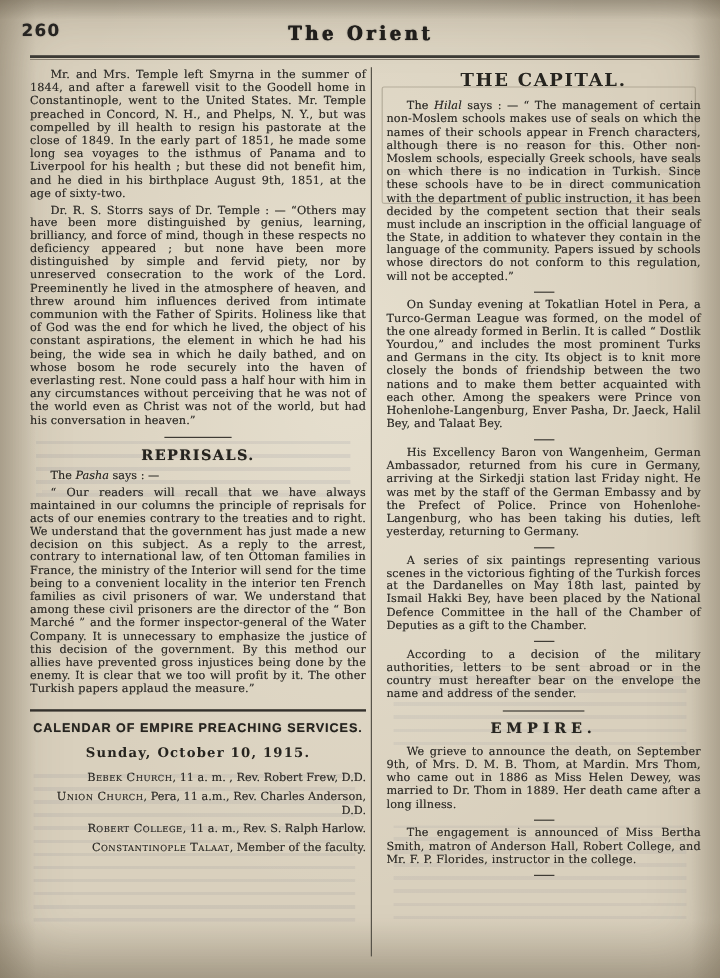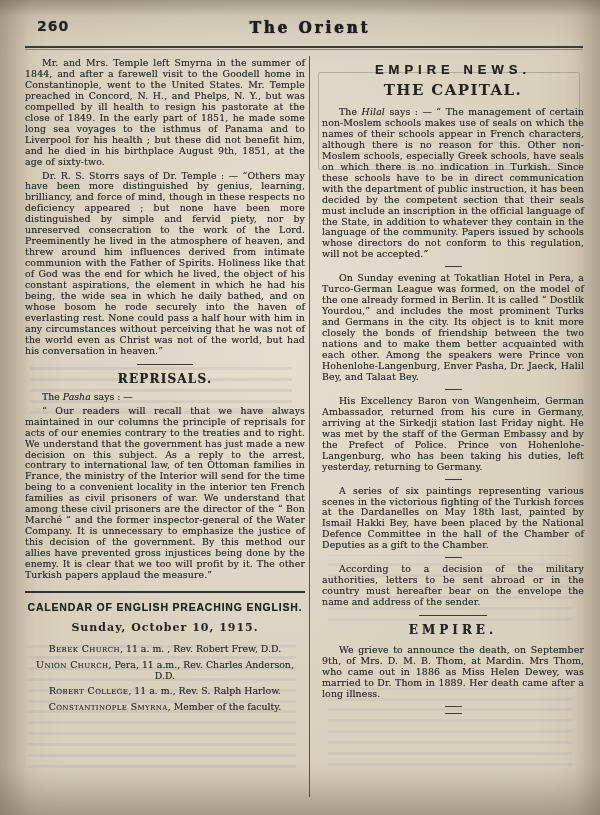--- a/index.html
+++ b/index.html
@@ -12,21 +12,21 @@
       radial-gradient(ellipse at 48% 38%, rgba(255,252,240,0.35), rgba(0,0,0,0) 62%),
       linear-gradient(90deg, rgba(92,80,58,0.22), rgba(0,0,0,0) 5%, rgba(0,0,0,0) 96%, rgba(92,80,58,0.18)),
       linear-gradient(0deg, rgba(92,80,58,0.25), rgba(0,0,0,0) 6%),
       linear-gradient(180deg, rgba(60,52,38,0.28), rgba(0,0,0,0) 2%);
     box-shadow: inset 0 0 55px rgba(78,66,44,0.38);
     overflow:hidden;
     font-family:"DejaVu Serif", serif;
     color:#2d2b27;
   }
   
-  .hdr{position:absolute;top:16px;left:37px;right:17px;height:30px;z-index:2;}
+  .hdr{position:absolute;top:16px;left:18px;right:17px;height:30px;z-index:2;}
   .pageno{
     position:absolute;left:0;top:2px;
     font-family:"DejaVu Sans", sans-serif;
     font-weight:bold;font-size:14px;letter-spacing:1px;color:#262421;
     text-shadow:0 0 1px rgba(30,30,30,0.5);
   }
   .masthead{
     position:absolute;left:0;right:0;top:3px;text-align:center;
     font-family:"DejaVu Serif", serif;font-weight:bold;font-size:15px;
     letter-spacing:3px;color:#211f1c;
@@ -78,21 +78,21 @@
   }
   h3.dateline{
     margin:0 0 9px 0;text-align:center;
     font-weight:bold;font-size:11px;letter-spacing:1px;color:#26241f;
   }
   h2.notes{
     font-size:12px;letter-spacing:4px;margin:6px 0 8px 0;
   }
   
   .service{
-    margin:0 0 4.6px 0;font-size:9.4px;line-height:11px;text-align:center;
+    margin:0 0 4.6px 0;font-size:9.4px;line-height:11px;text-align:right;
     color:#2e2c28;text-shadow:0 0 0.5px rgba(45,43,40,0.5);
   }
   .service .nm{font-variant:small-caps;letter-spacing:0.4px;}
   
   .ghost{
     position:absolute;z-index:1;pointer-events:none;
     background:repeating-linear-gradient(0deg, rgba(95,100,128,0.10) 0 3px, rgba(0,0,0,0) 3px 10.9px);
     filter:blur(0.4px);
   }
   .ghost.g1{left:30px;top:364px;width:262px;height:50px;}
@@ -136,33 +136,32 @@
     <hr class="rule-short">
 
     <h2 class="sec">REPRISALS.</h2>
 
     <p class="lead"><span>The </span><span class="ital">Pasha</span><span> says : —</span></p>
 
     <p class="body">“ Our readers will recall that we have always maintained in our columns the principle of reprisals  for acts of our enemies contrary to the treaties and to right.  We understand that the government has just made a new decision on this subject.  As a reply to the arrest,  contrary to international law, of ten Ottoman families in France,  the ministry of the Interior will send for the time being to a convenient locality in the interior ten French families as civil prisoners of war. We understand that among these civil prisoners are the director of the “ Bon Marché ” and the former inspector-general of the Water Company.  It is unnecessary to emphasize the justice of this decision of the government.  By this method our allies have prevented gross injustices being done by the enemy.  It is clear that we too will profit by it.  The other Turkish papers applaud the measure.”</p>
 
     <hr class="rule-full">
 
-    <h2 class="sec calendar">CALENDAR OF ENGLISH PREACHING ENGLISH.</h2>
+    <h2 class="sec calendar">CALENDAR OF EMPIRE PREACHING SERVICES.</h2>
     <h3 class="dateline">Sunday, October 10, 1915.</h3>
 
     <p class="service"><span class="nm">Bebek Church</span><span>, 11 a. m. , Rev. Robert Frew, D.D.</span></p>
     <p class="service"><span class="nm">Union Church</span><span>, Pera, 11 a.m., Rev. Charles Anderson, D.D.</span></p>
     <p class="service"><span class="nm">Robert College</span><span>, 11 a. m., Rev. S. Ralph Harlow.</span></p>
-    <p class="service"><span class="nm">Constantinople Smyrna</span><span>, Member of the faculty.</span></p>
+    <p class="service"><span class="nm">Constantinople Talaat</span><span>, Member of the faculty.</span></p>
 
   </div>
 
   <div class="col col-right">
 
-    <h2 class="sec empire">EMPIRE NEWS.</h2>
     <h3 class="capital">THE CAPITAL.</h3>
 
     <p class="body"><span>The </span><span class="ital">Hilal</span><span> says : —  “ The management  of  certain  non-Moslem schools makes use of seals on which the names of their schools appear in French characters,  although there is no reason for this.  Other non-Moslem schools, especially Greek schools, have seals on which there is no indication in Turkish.  Since these schools have to be in direct communication with the department of public instruction, it has been decided by the competent section that their seals must include an inscription in the official language of the State,  in addition to whatever they contain in the language of the community.   Papers issued by schools whose directors do not conform to this regulation, will not be accepted.”</span></p>
 
     <hr class="rule-dash">
 
     <p class="body">On Sunday evening at Tokatlian Hotel in Pera, a Turco-German League was formed, on the model of the one already formed in Berlin.  It is called “ Dostlik Yourdou,” and includes the most prominent Turks and Germans in the city.  Its object is to knit more closely the bonds of friendship between the two nations and to make them better acquainted with each other.  Among the speakers were Prince von Hohenlohe-Langenburg, Enver Pasha, Dr. Jaeck, Halil Bey, and Talaat Bey.</p>
 
     <hr class="rule-dash">
 
@@ -177,18 +176,19 @@
     <p class="body">According to a decision of the military authorities, letters to be sent abroad or in the country  must  hereafter  bear on the  envelope the name and address of the sender.</p>
 
     <hr class="rule-med">
 
     <h2 class="sec notes">EMPIRE.</h2>
 
     <p class="body">We grieve to announce the death,  on September 9th, of Mrs. D. M. B. Thom, at Mardin.   Mrs  Thom, who came out in 1886 as Miss Helen Dewey, was  married  to  Dr. Thom in 1889.   Her death came after a long illness.</p>
 
     <hr class="rule-dash">
 
+    <p class="body">The  engagement  is  announced  of Miss  Bertha  Smith, matron  of  Anderson  Hall,  Robert  College,  and Mr. F. P. Florides, instructor in the college.</p>
 
     <hr class="rule-dash">
 
   </div>
 
 </div>
 
 </body></html>

